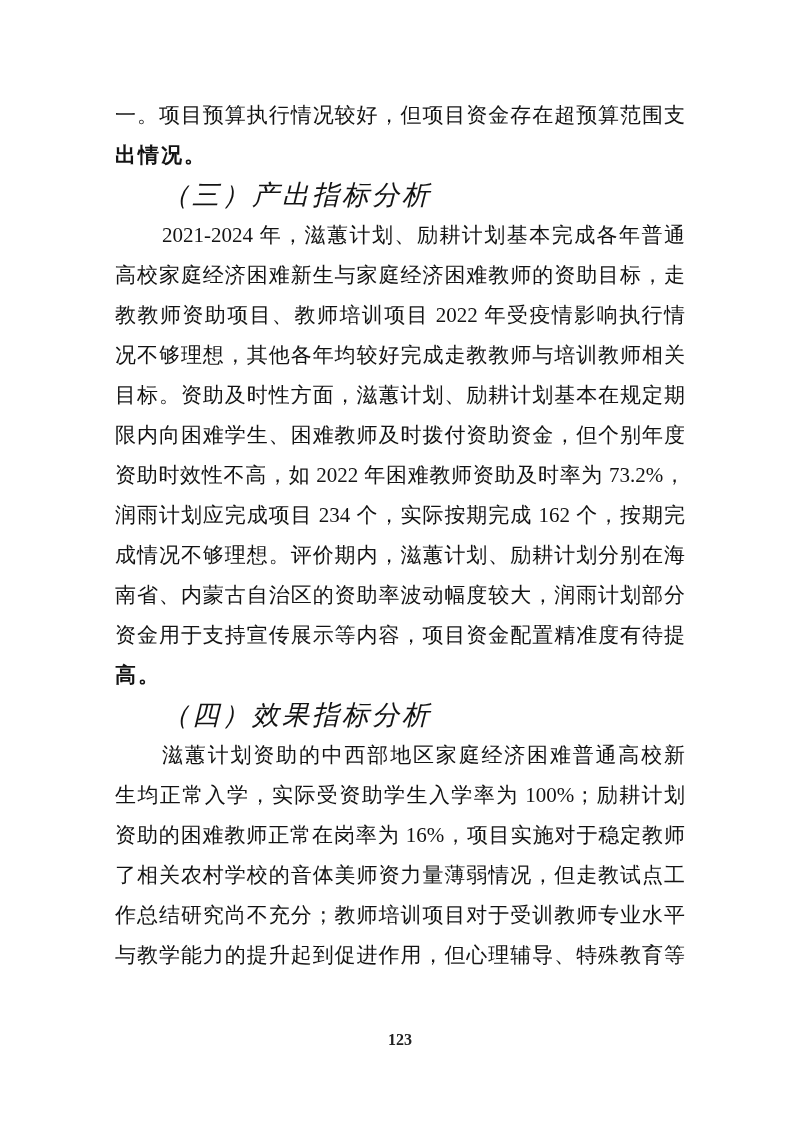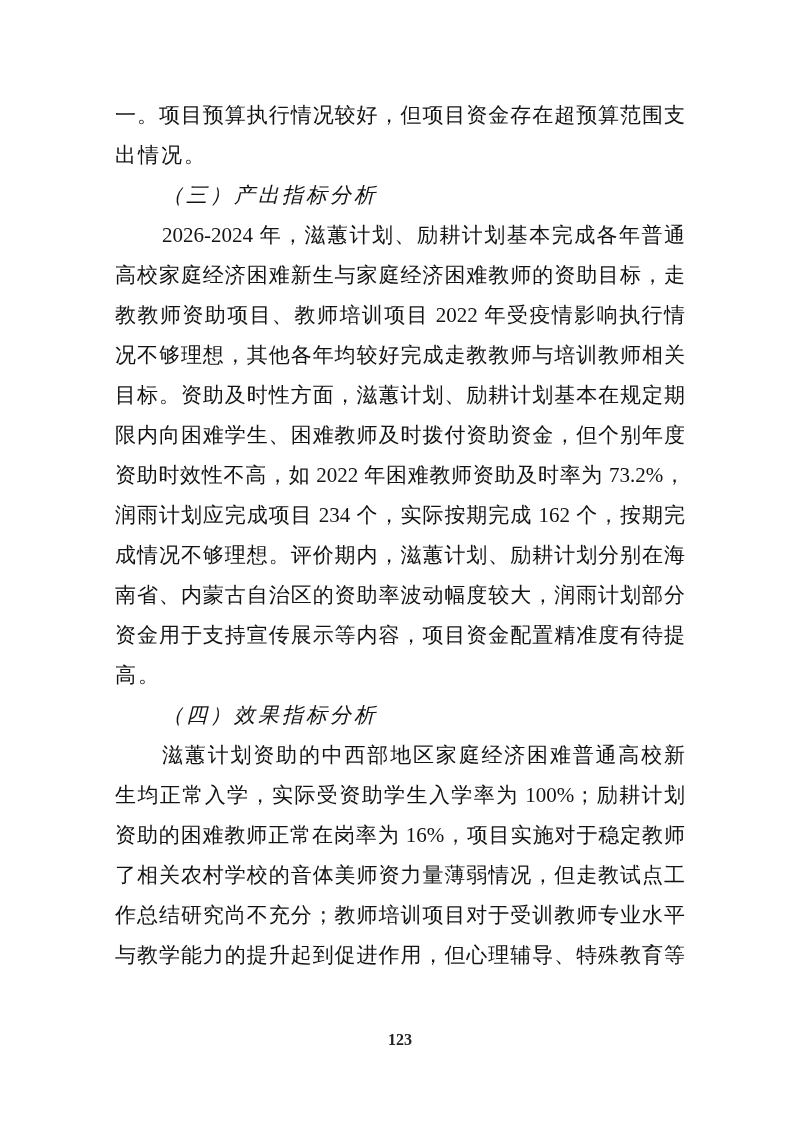--- a/index.html
+++ b/index.html
@@ -34,28 +34,29 @@
     font-size: 21px;
     white-space: nowrap;
   }
   .line.justify {
     white-space: normal;
     text-align: justify;
     text-align-last: justify;
   }
   .line.short {
     letter-spacing: 2px;
+    font-weight: bold;
   }
   .line.indent {
     text-indent: 47px;
   }
   .heading-line {
     height: 40px;
     line-height: 40px;
-    font-size: 21px;
+    font-size: 27px;
     padding-left: 47px;
     font-style: italic;
     letter-spacing: 3px;
     font-family: Liberation Serif, serif;
   }
   .footer {
     position: absolute;
     top: 1028px;
     left: 0;
     width: 800px;
@@ -71,21 +72,21 @@
   }
 </style>
 </head>
 <body>
 
 <div class="page">
   <div class="text-block" id="text-block">
       <div class="line justify">一。项目预算执行情况较好，但项目资金存在超预算范围支</div>
       <div class="line short">出情况。</div>
       <div class="heading-line">（三）产出指标分析</div>
-      <div class="line justify indent">2026-2024 年，滋蕙计划、励耕计划基本完成各年普通</div>
+      <div class="line justify indent">2021-2024 年，滋蕙计划、励耕计划基本完成各年普通</div>
       <div class="line justify">高校家庭经济困难新生与家庭经济困难教师的资助目标，走</div>
       <div class="line justify">教教师资助项目、教师培训项目 2022 年受疫情影响执行情</div>
       <div class="line justify">况不够理想，其他各年均较好完成走教教师与培训教师相关</div>
       <div class="line justify">目标。资助及时性方面，滋蕙计划、励耕计划基本在规定期</div>
       <div class="line justify">限内向困难学生、困难教师及时拨付资助资金，但个别年度</div>
       <div class="line justify">资助时效性不高，如 2022 年困难教师资助及时率为 73.2%，</div>
       <div class="line justify">润雨计划应完成项目 234 个，实际按期完成 162 个，按期完</div>
       <div class="line justify">成情况不够理想。评价期内，滋蕙计划、励耕计划分别在海</div>
       <div class="line justify">南省、内蒙古自治区的资助率波动幅度较大，润雨计划部分</div>
       <div class="line justify">资金用于支持宣传展示等内容，项目资金配置精准度有待提</div>

